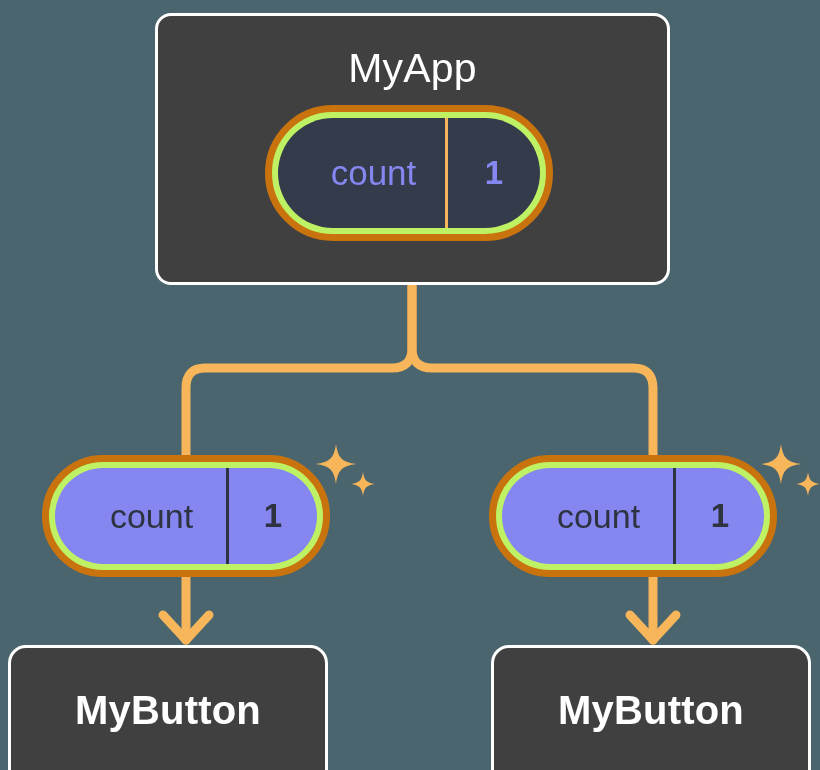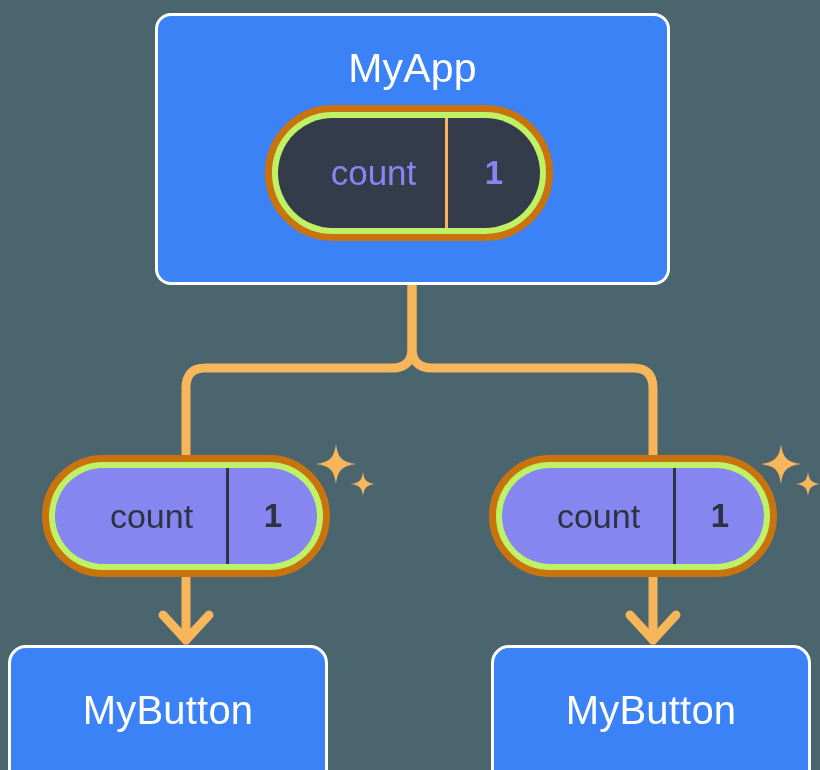--- a/index.html
+++ b/index.html
@@ -32,21 +32,21 @@
     height: 770px;
     z-index: 1;
     pointer-events: none;
   }
 
   
   .card {
     position: absolute;
     z-index: 2;
     box-sizing: border-box;
-    background: #3b82f6;
+    background: #404040;
     border: 3px solid #ffffff;
     border-radius: 16px;
   }
 
   .card-title {
     color: #ffffff;
     text-align: center;
     font-weight: 400;
     letter-spacing: .2px;
     white-space: nowrap;
@@ -67,20 +67,21 @@
   .button-card {
     height: 150px;
     border-radius: 18px;
   }
   #button-card-left  { left: 8px;   top: 645px; width: 320px; }
   #button-card-right { left: 491px; top: 645px; width: 320px; }
   .button-card .card-title {
     margin-top: 38px;
     font-size: 40px;
     line-height: 48px;
+    font-weight: bold;
   }
 
   
   .pill-wrap {
     position: absolute;
     z-index: 3;
   }
 
   .pill {
     position: relative;

